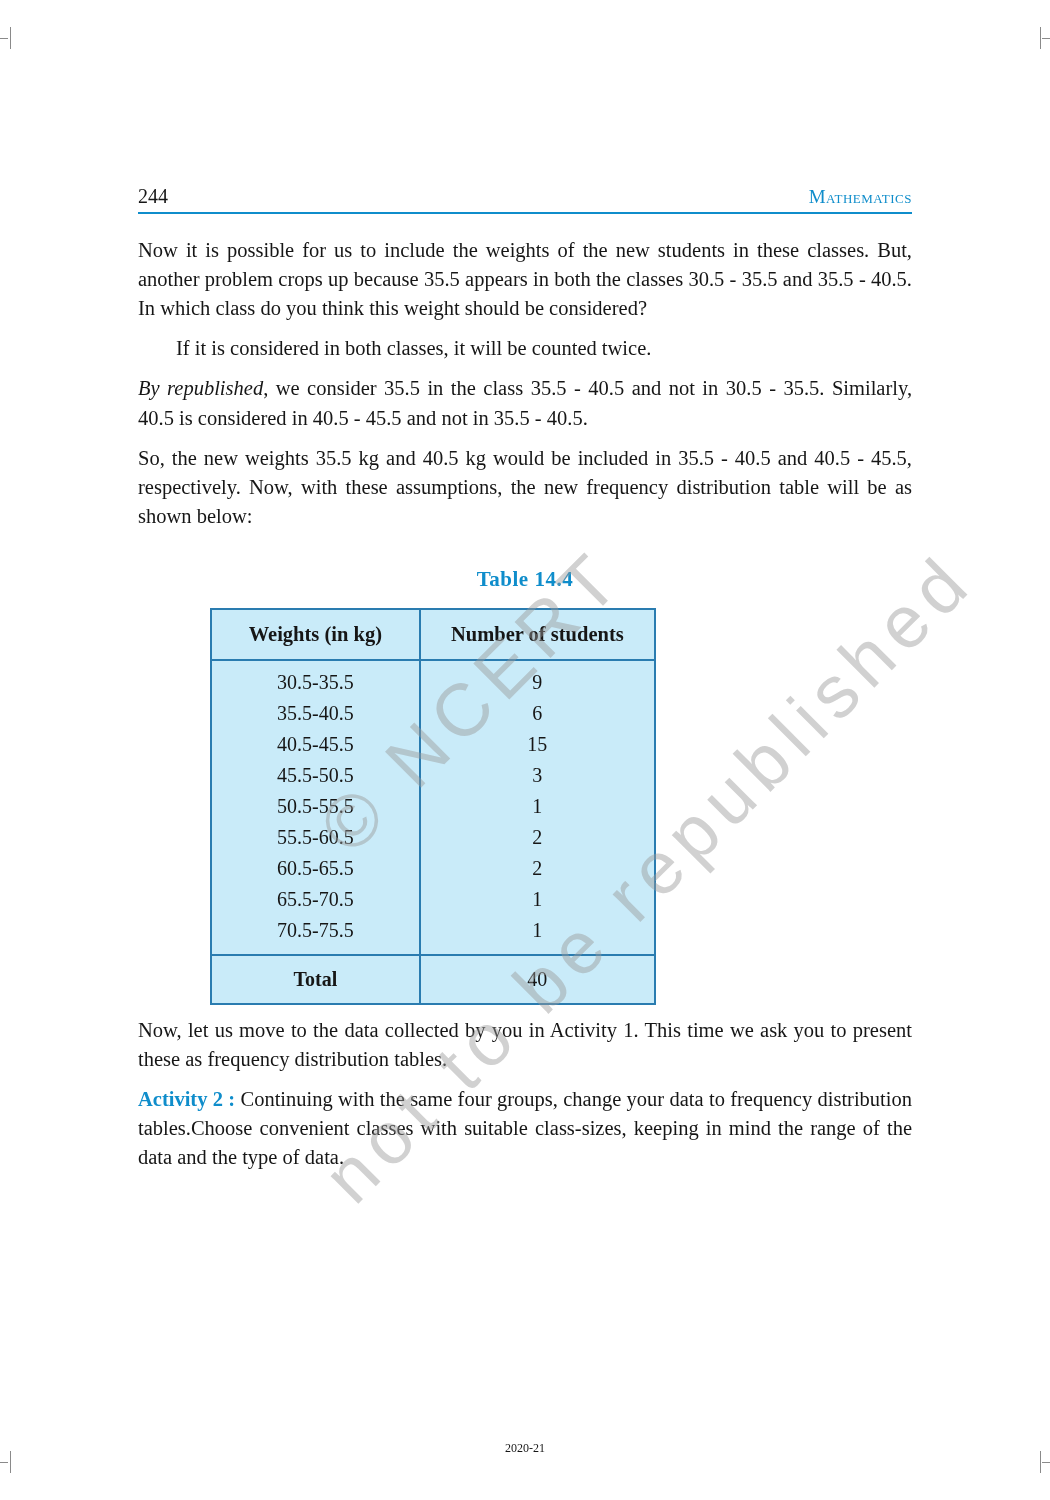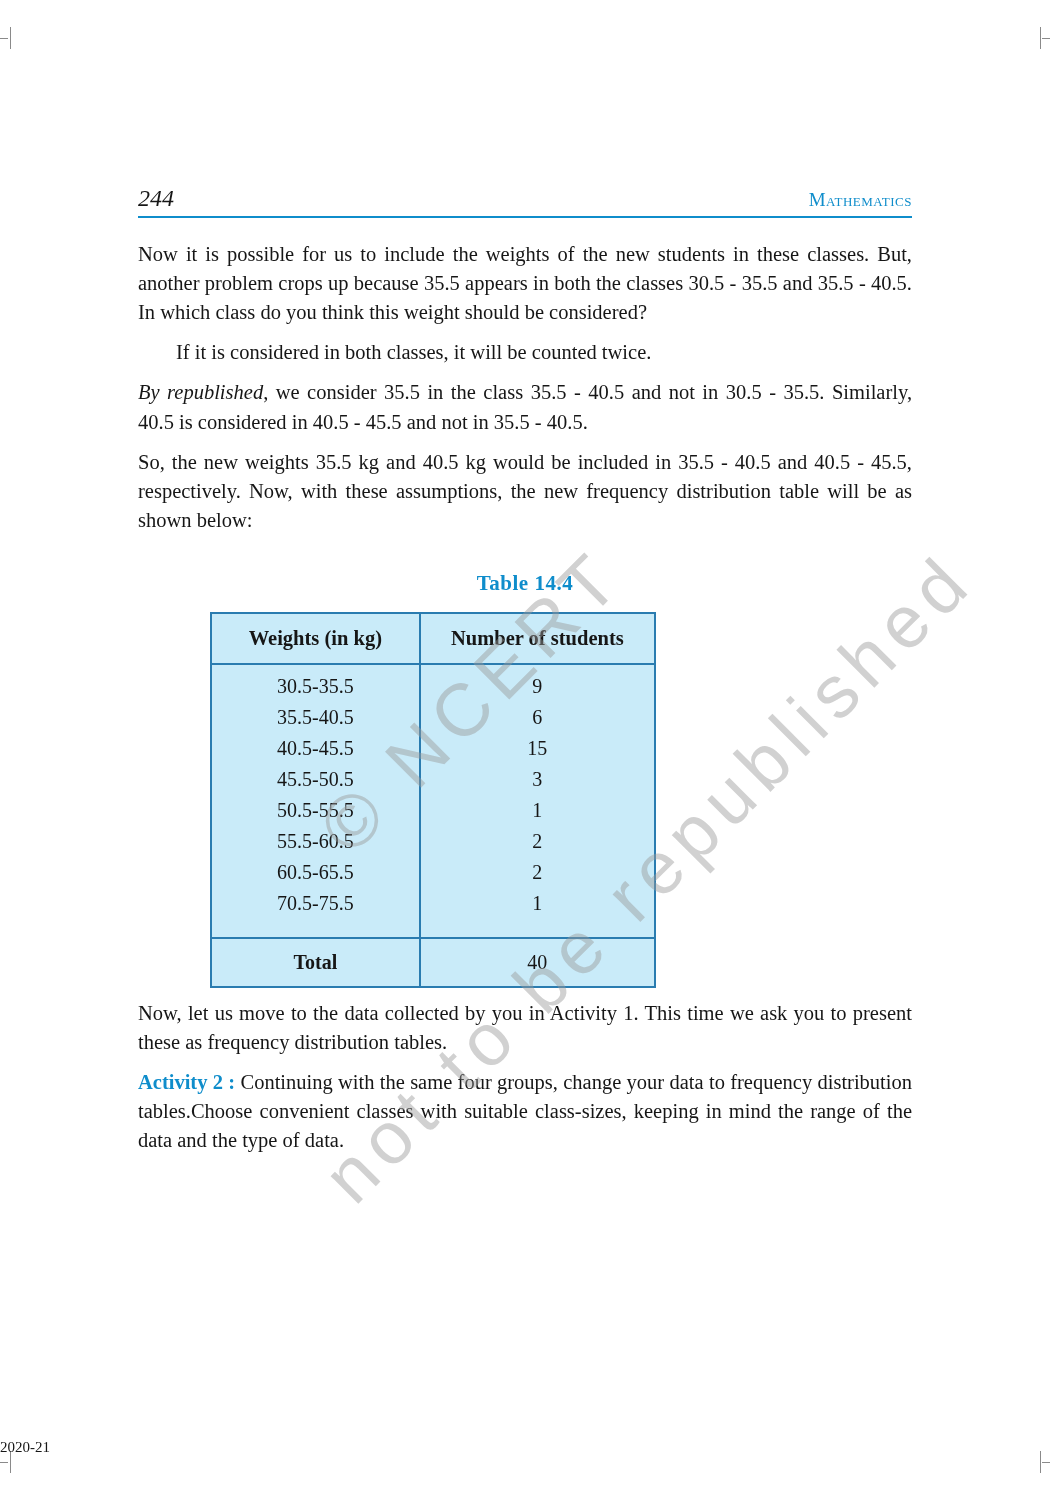--- a/index.html
+++ b/index.html
@@ -28,21 +28,21 @@
     color:var(--watermark-color, rgba(130,130,130,.32));
     opacity:.45;
   }
   .wm-line {
     white-space:nowrap; font-size:74px; letter-spacing:9px; line-height:250px;
   }
 
   .content { position:absolute; left:138px; width:774px; top:185px; z-index:1; }
 
   .header-row { display:flex; justify-content:space-between; align-items:baseline; }
-  .page-num { font-size:24px;font-style:italic; }
+  .page-num { font-size:20px; }
   .header-title {
     font-size:19px; font-variant:small-caps; letter-spacing:.5px;
     color:var(--accent-blue,#0f8dcb);
   }
   .rule { height:2px; background:var(--accent-blue,#0f8dcb); margin-top:4px; }
 
   p.body {
     font-size:20.5px; line-height:1.42; text-align:justify; margin-top:11px;
   }
   p.body.first { margin-top:22px; }
@@ -69,32 +69,32 @@
     border-bottom:2px solid var(--table-border,#2a7cb0);
     text-align:center;
   }
   table.freq th:first-child,
   table.freq td:first-child {
     width:47%;
     border-right:2px solid var(--table-border,#2a7cb0);
   }
   table.freq td { text-align:center; padding:4px 8px; }
   table.freq tbody tr:first-child td { padding-top:10px; }
-  table.freq tbody tr:last-child td { padding-bottom:22px; }
+  table.freq tbody tr:last-child td { padding-bottom:12px; }
   table.freq tfoot td {
     border-top:2px solid var(--table-border,#2a7cb0);
     padding:12px 24px;
   }
   .total-label { font-weight:bold; }
 
   .mt20 { margin-top:20px; }
 
   .footer {
     position:absolute; left:0; right:0; bottom:44px;
-    text-align:left; font-size:15px; z-index:1;
+    text-align:center; font-size:12px; z-index:1;
   }
 </style>
 </head>
 <body>
 
 <div class="page">
 
   <div class="crop v" style="left:10px; top:27px;"></div>
   <div class="crop h" style="left:0; top:38px;"></div>
   <div class="crop v" style="left:1040px; top:27px;"></div>
@@ -157,20 +157,24 @@
           </tr>
           <tr>
             <td>55.5-60.5</td>
             <td>2</td>
           </tr>
           <tr>
             <td>60.5-65.5</td>
             <td>2</td>
           </tr>
           <tr>
+            <td>65.5-70.5</td>
+            <td>1</td>
+          </tr>
+          <tr>
             <td>70.5-75.5</td>
             <td>1</td>
           </tr>
         </tbody>
       <tfoot>
         <tr>
           <td class="total-label">Total</td>
           <td>40</td>
         </tr>
       </tfoot>

